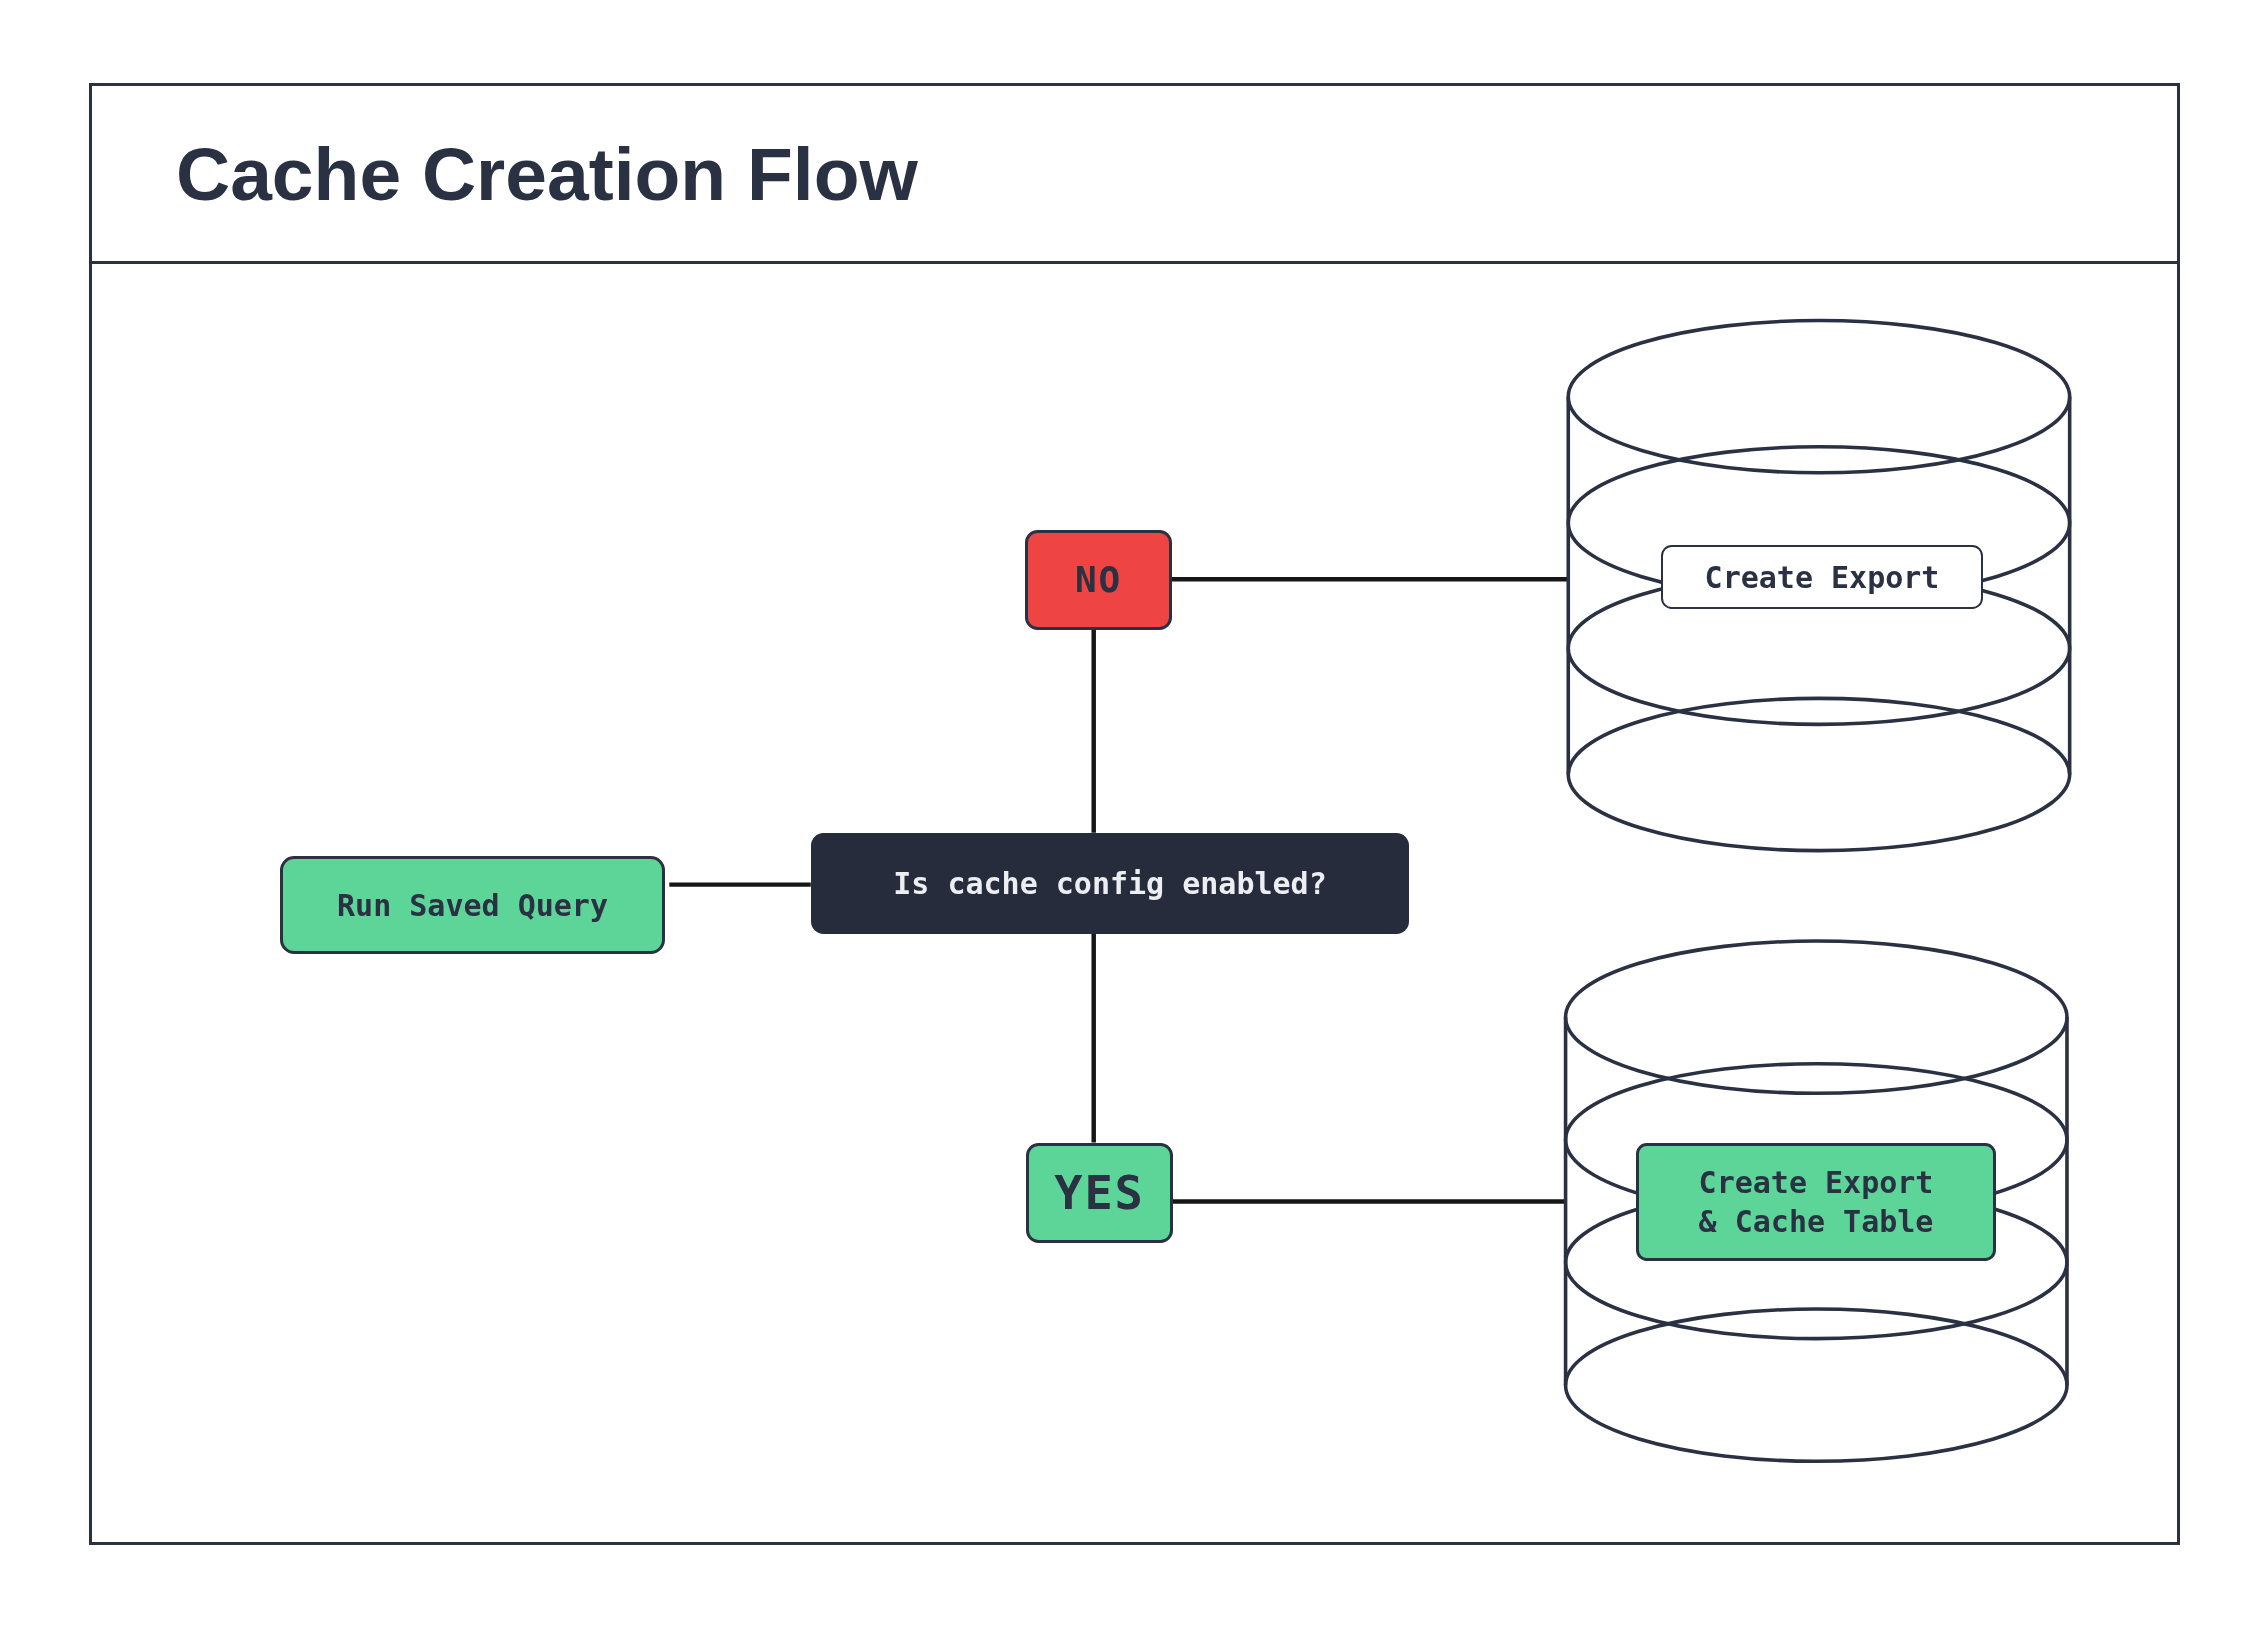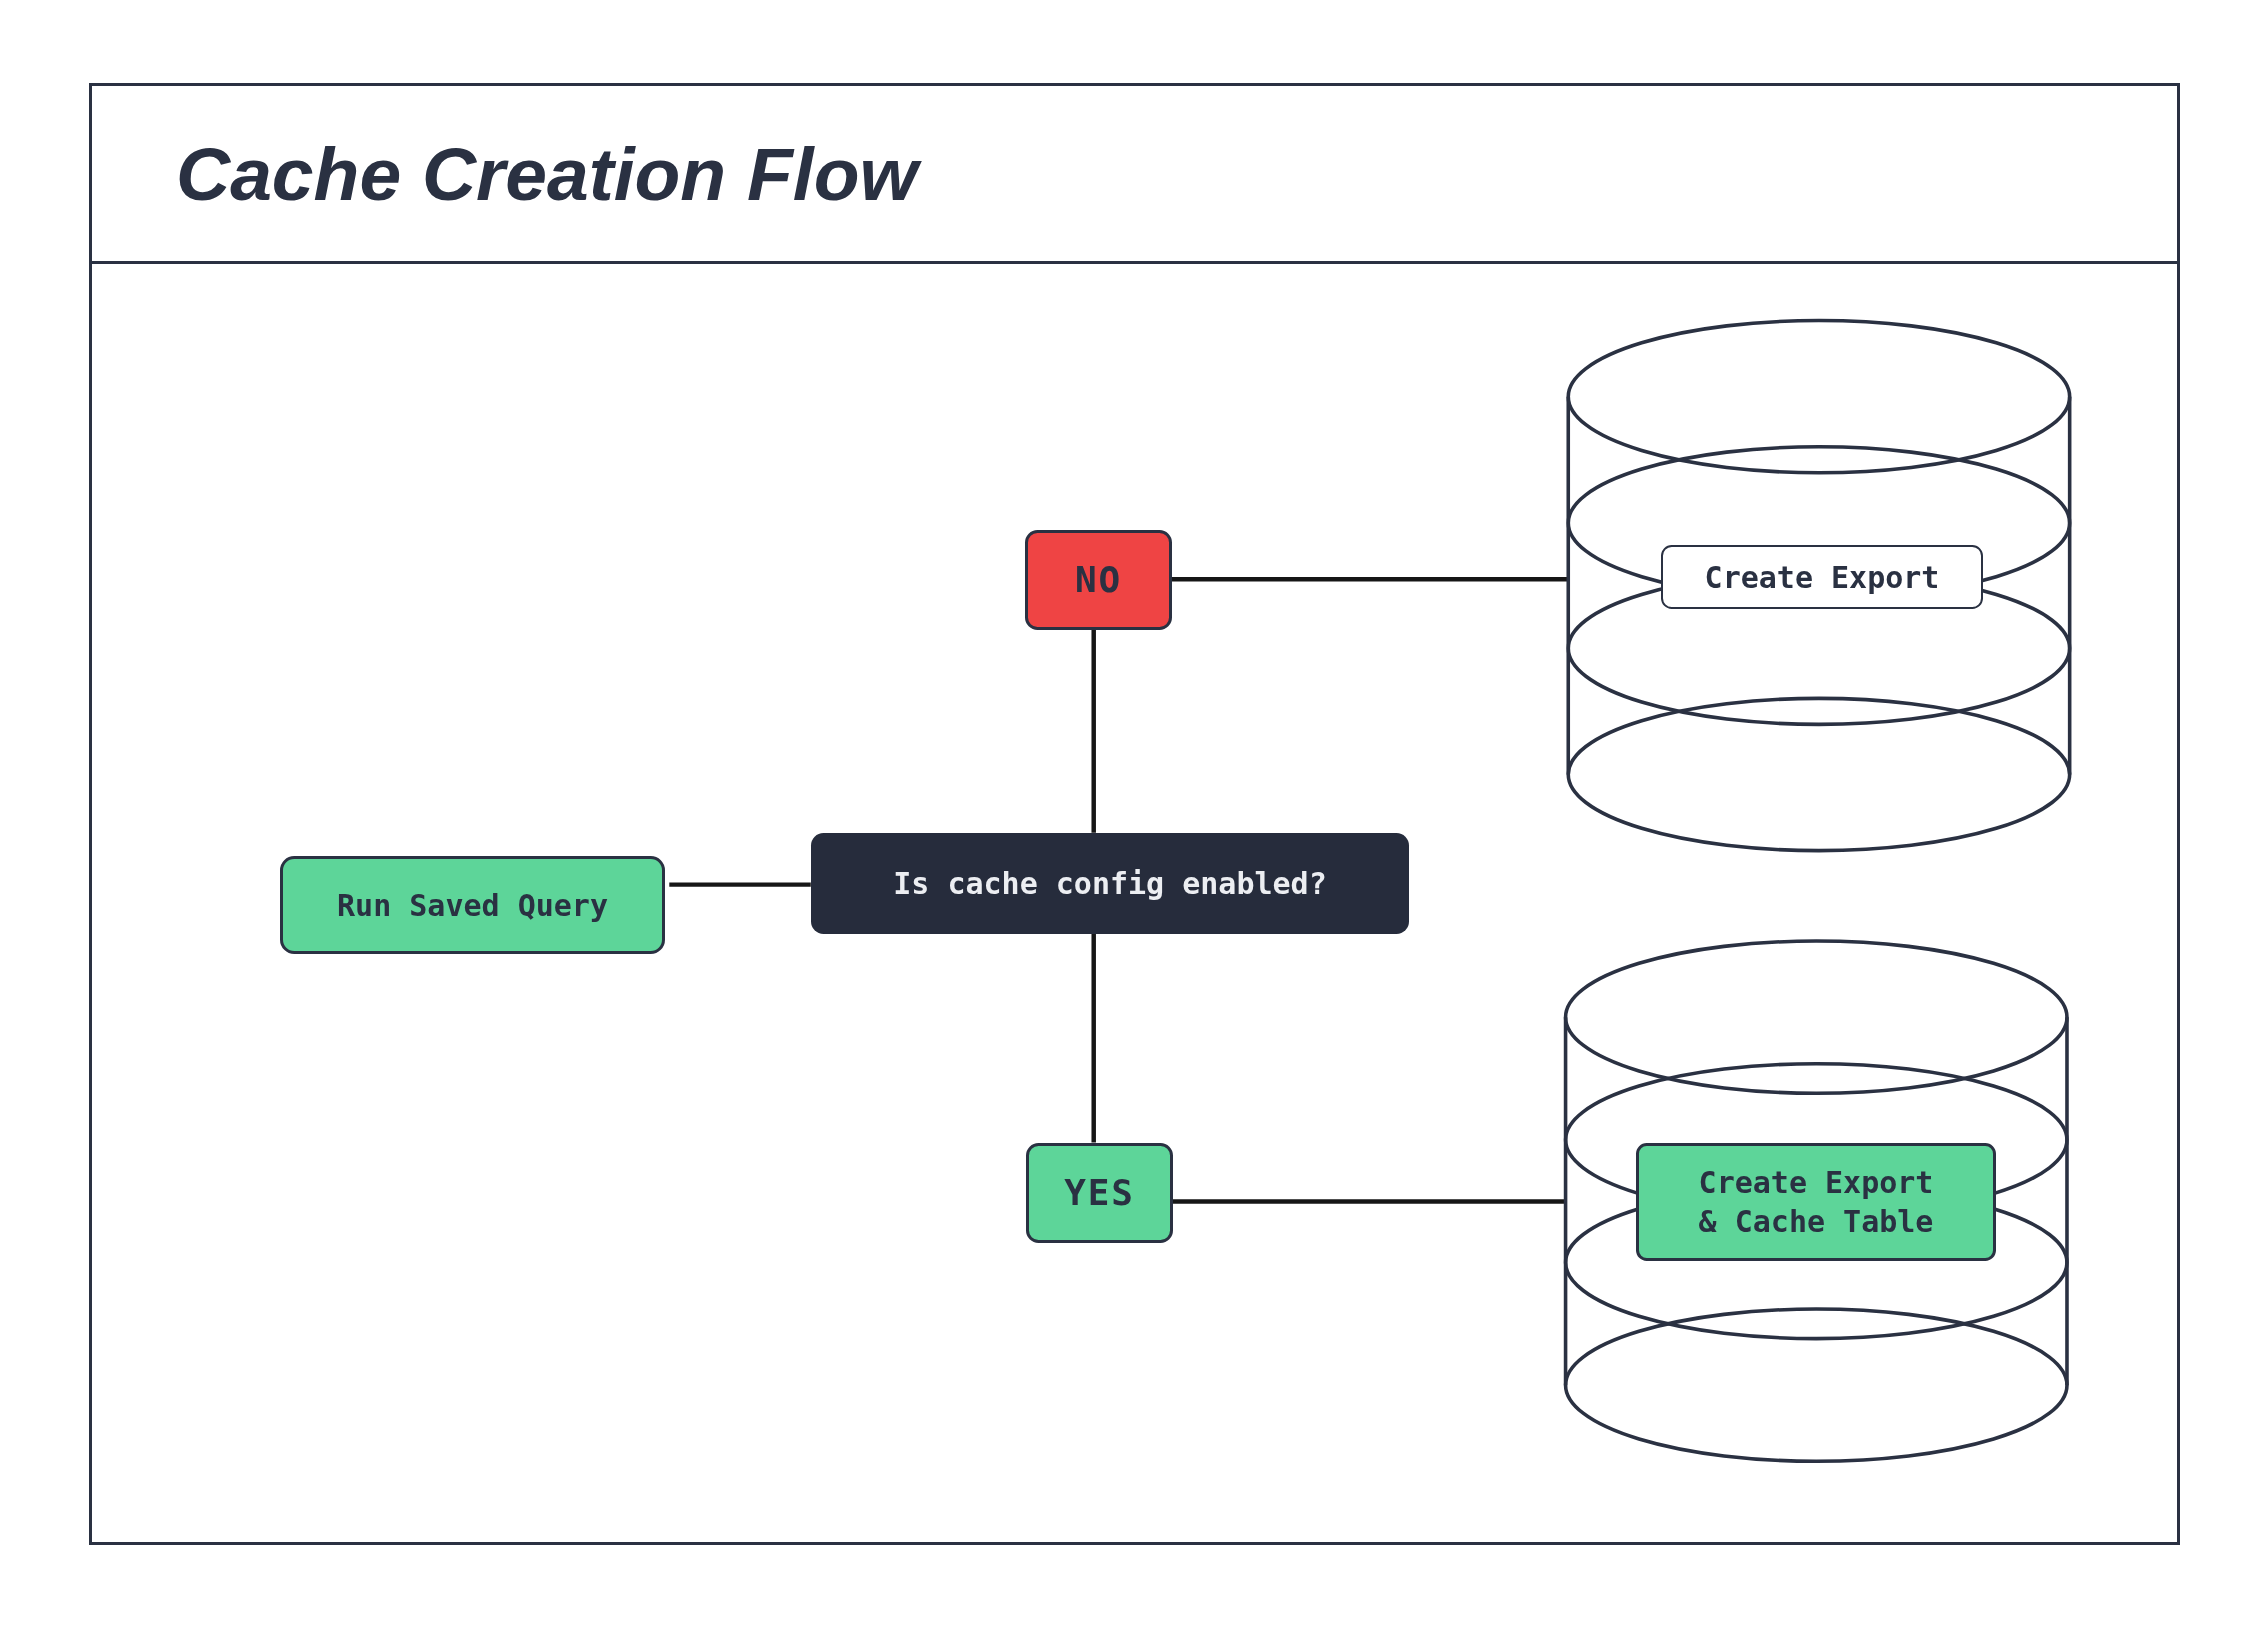--- a/index.html
+++ b/index.html
@@ -18,21 +18,21 @@
     position:absolute;left:89px;top:83px;width:2091px;height:1462px;
     border:3.6px solid var(--navy);background:var(--paper);
   }
   .titlebar{
     position:absolute;left:0;top:0;width:100%;height:178px;
     border-bottom:3.6px solid var(--navy);
     display:flex;align-items:center;padding-left:84px;
   }
   .title{
     font-family:"Liberation Sans","DejaVu Sans",sans-serif;
-    font-weight:bold;font-size:75px;color:var(--navy);letter-spacing:0;font-style:italic;
+    font-weight:bold;font-size:75px;color:var(--navy);letter-spacing:0;
   }
 
   svg.wires{position:absolute;left:0;top:0;width:2268px;height:1626px;}
   .connector{stroke:var(--line);stroke-width:5;fill:none;}
   .cyl{stroke:var(--navy);stroke-width:4;fill:none;}
 
   .node{
     position:absolute;display:flex;align-items:center;justify-content:center;
     text-align:center;color:var(--navy);
     font-family:"DejaVu Sans Mono","Liberation Mono",monospace;
@@ -47,21 +47,21 @@
     background:var(--dark-fill);border-radius:12.5px;color:var(--light-text);
   }
   .node.no{
     left:1025px;top:530px;width:147px;height:100px;
     background:#ef4444;border:3.6px solid var(--navy);border-radius:12.5px;
     font-size:36px;letter-spacing:1.8px;
   }
   .node.yes{
     left:1026px;top:1143px;width:147px;height:100px;
     background:var(--green);border:3.6px solid var(--navy);border-radius:12.5px;
-    font-size:36px;letter-spacing:1.8px;
+    font-size:47px;letter-spacing:1.8px;
   }
   .node.db-label{
     left:1661px;top:545px;width:322px;height:64px;
     background:#ffffff;border:2.7px solid var(--navy);border-radius:10.7px;
   }
   .node.db-label-green{
     left:1636px;top:1143px;width:360px;height:118px;
     background:var(--green);border:3.6px solid var(--navy);border-radius:10.7px;
     flex-direction:column;
   }

